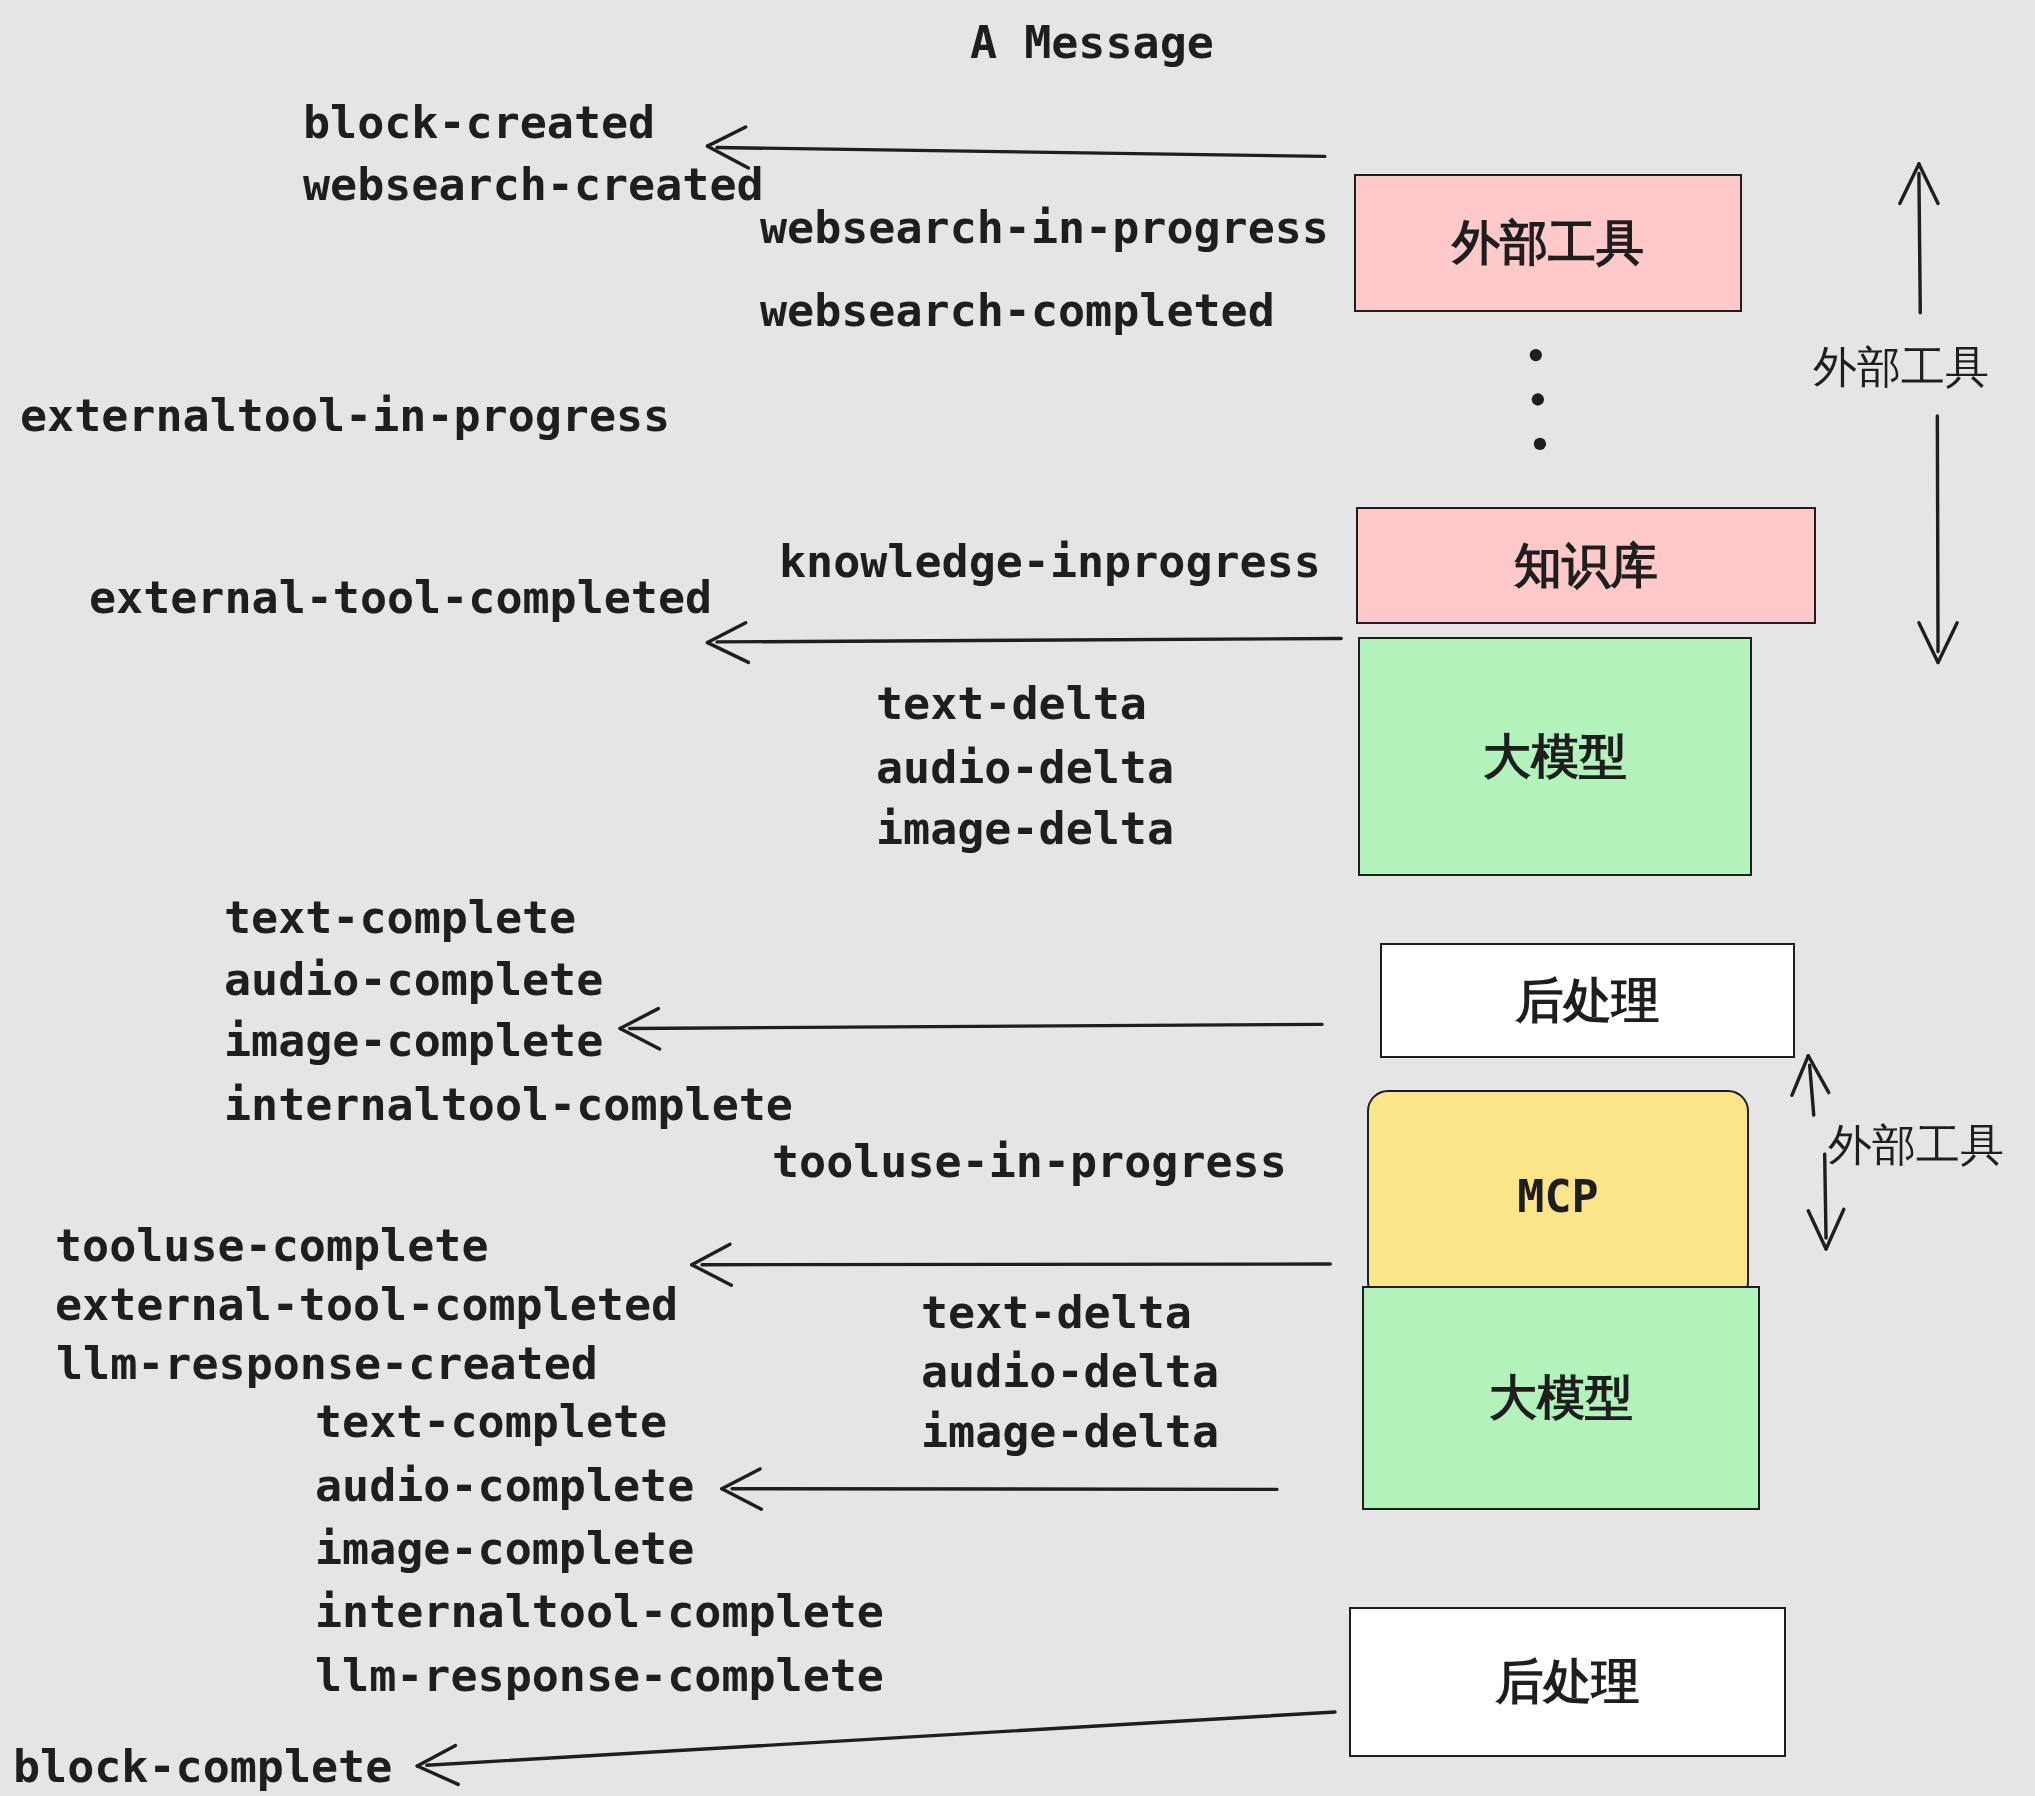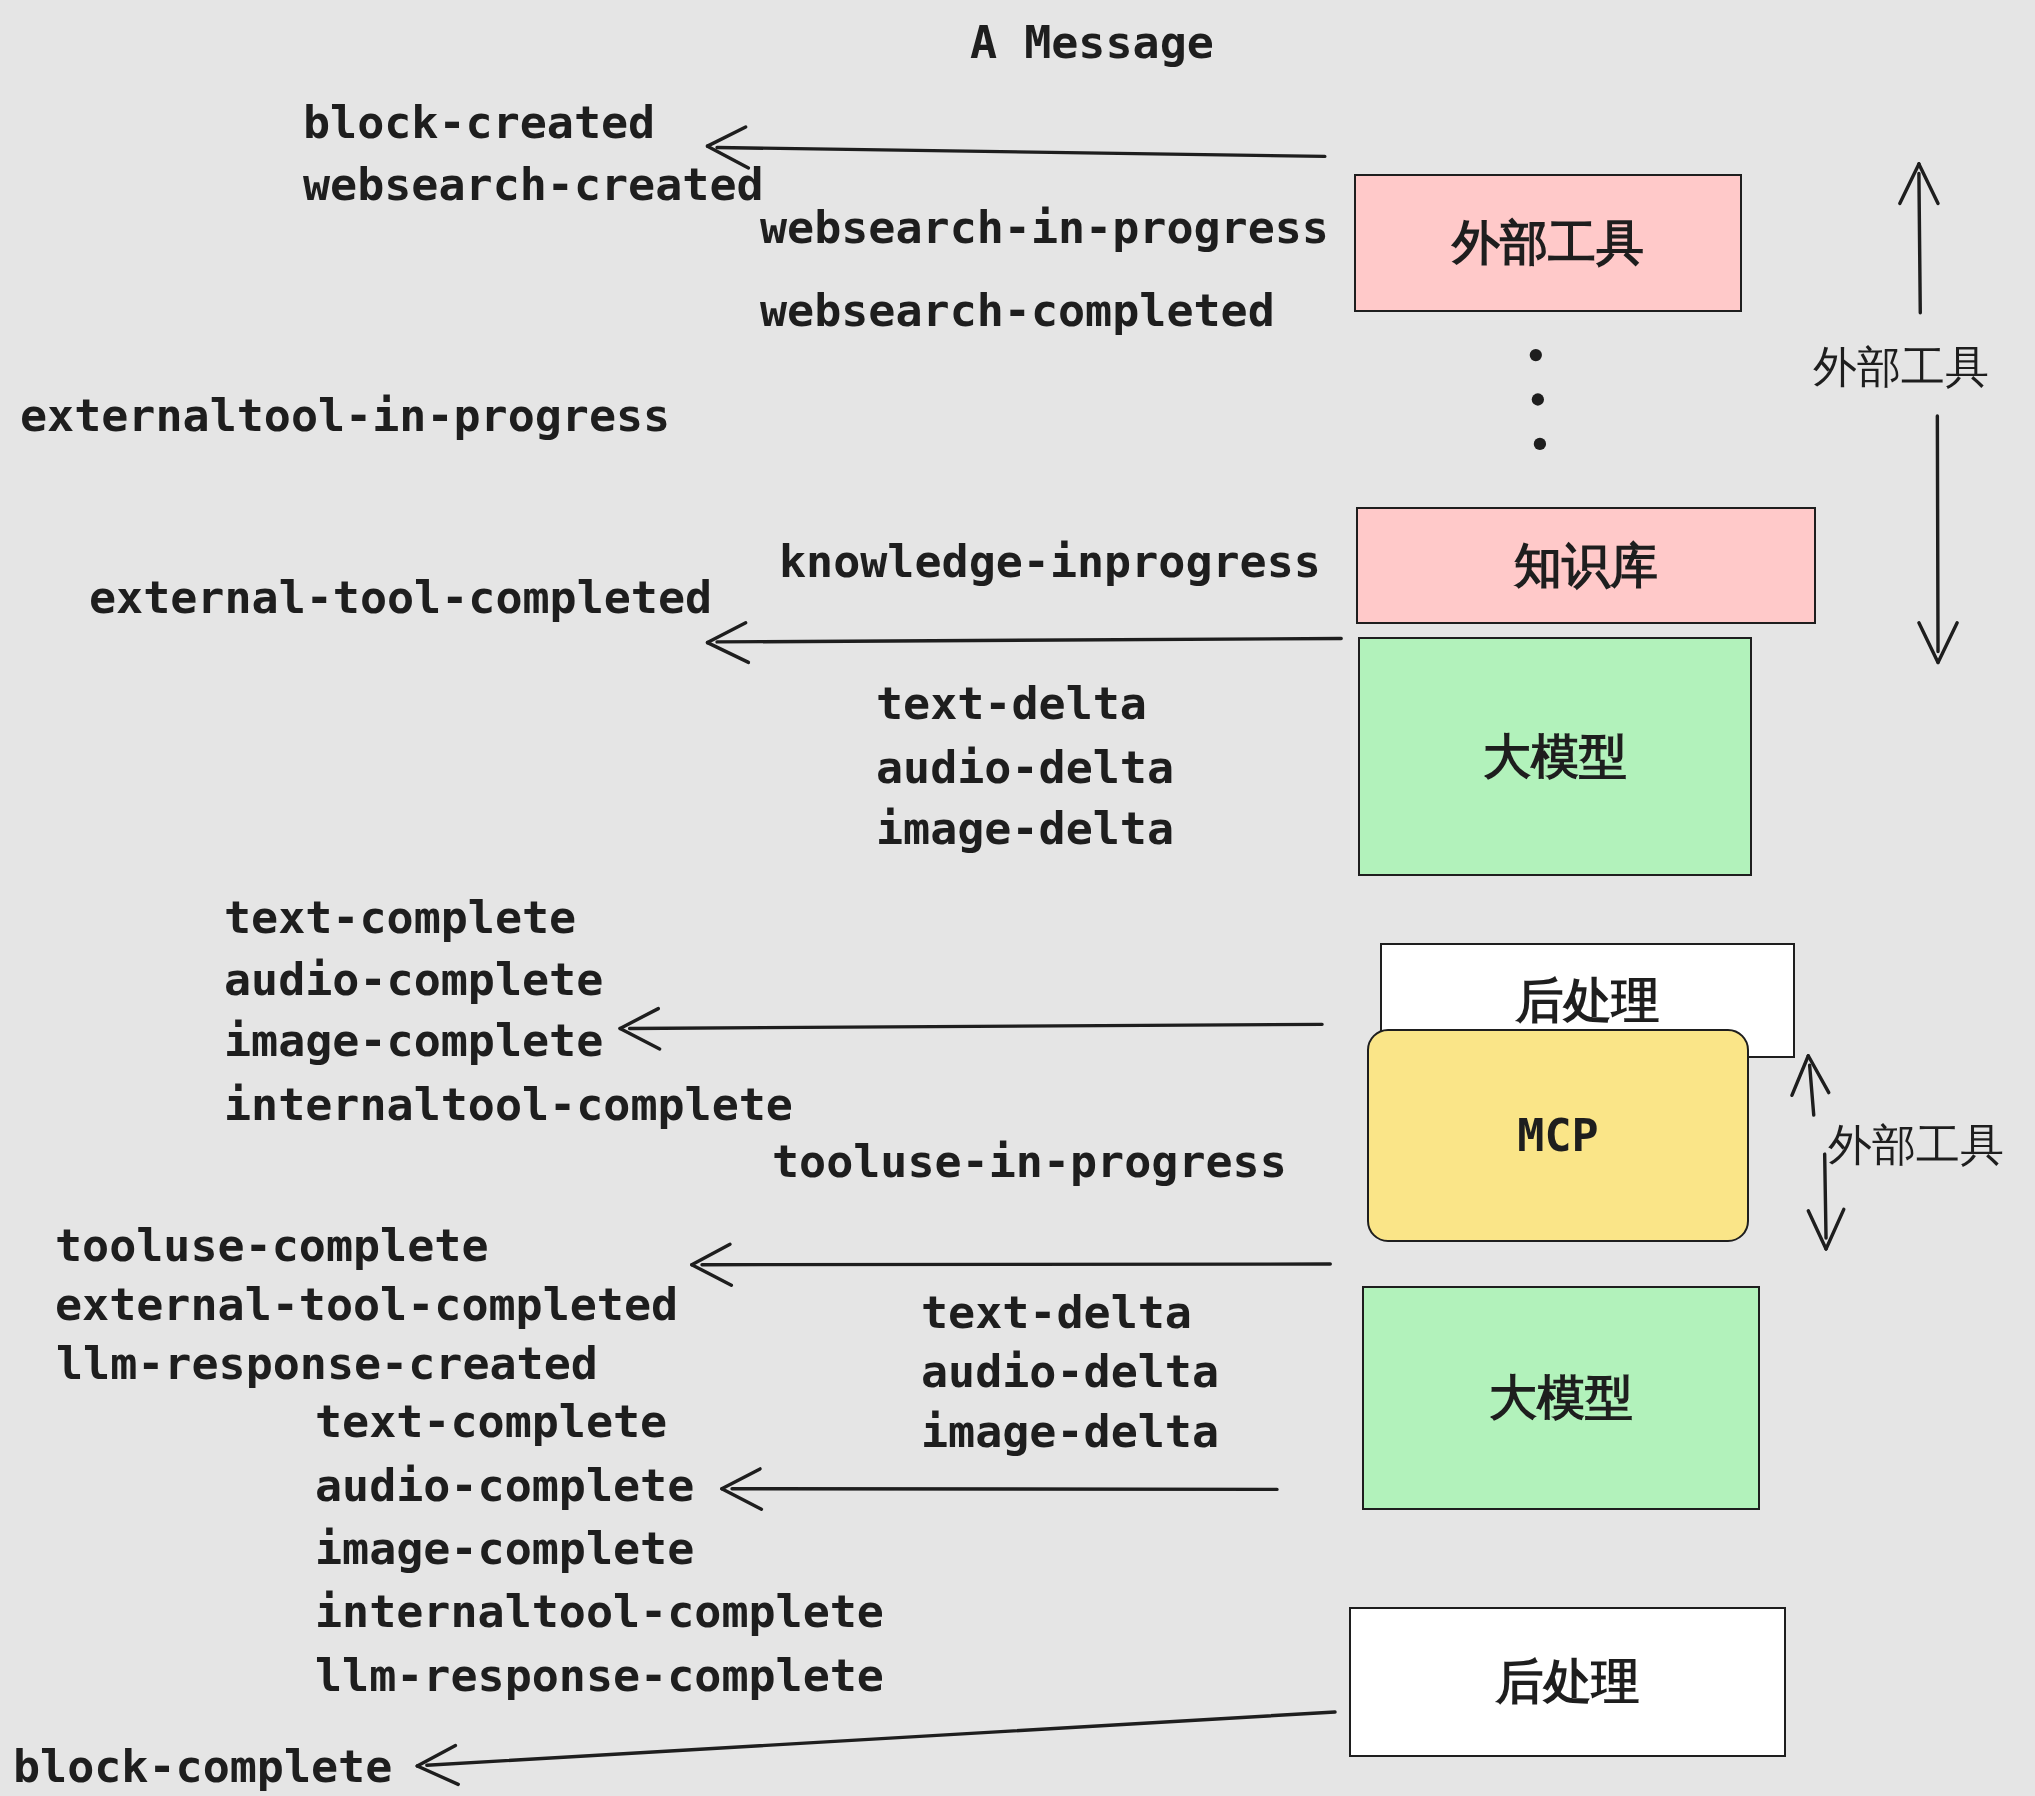--- a/index.html
+++ b/index.html
@@ -152,21 +152,21 @@
   </div>
 
   <div class="box fill-green" style="left:1358px; top:637px; width:394px; height:239px;">
     <span class="box-label">大模型</span>
   </div>
 
   <div class="box fill-white" style="left:1380px; top:895px; width:415px; height:115px;">
     <span class="box-label">后处理</span>
   </div>
 
-  <div class="box fill-yellow" style="left:1367px; top:1029px; width:382px; height:213px;border-radius:21px;">
+  <div class="box fill-yellow" style="left:1367px; top:1090px; width:382px; height:213px;border-radius:21px;">
     <span class="box-label-latin">MCP</span>
   </div>
 
   <div class="box fill-green" style="left:1362px; top:1286px; width:398px; height:224px;">
     <span class="box-label">大模型</span>
   </div>
 
   <div class="box fill-white" style="left:1349px; top:1559px; width:437px; height:150px;">
     <span class="box-label">后处理</span>
   </div>

